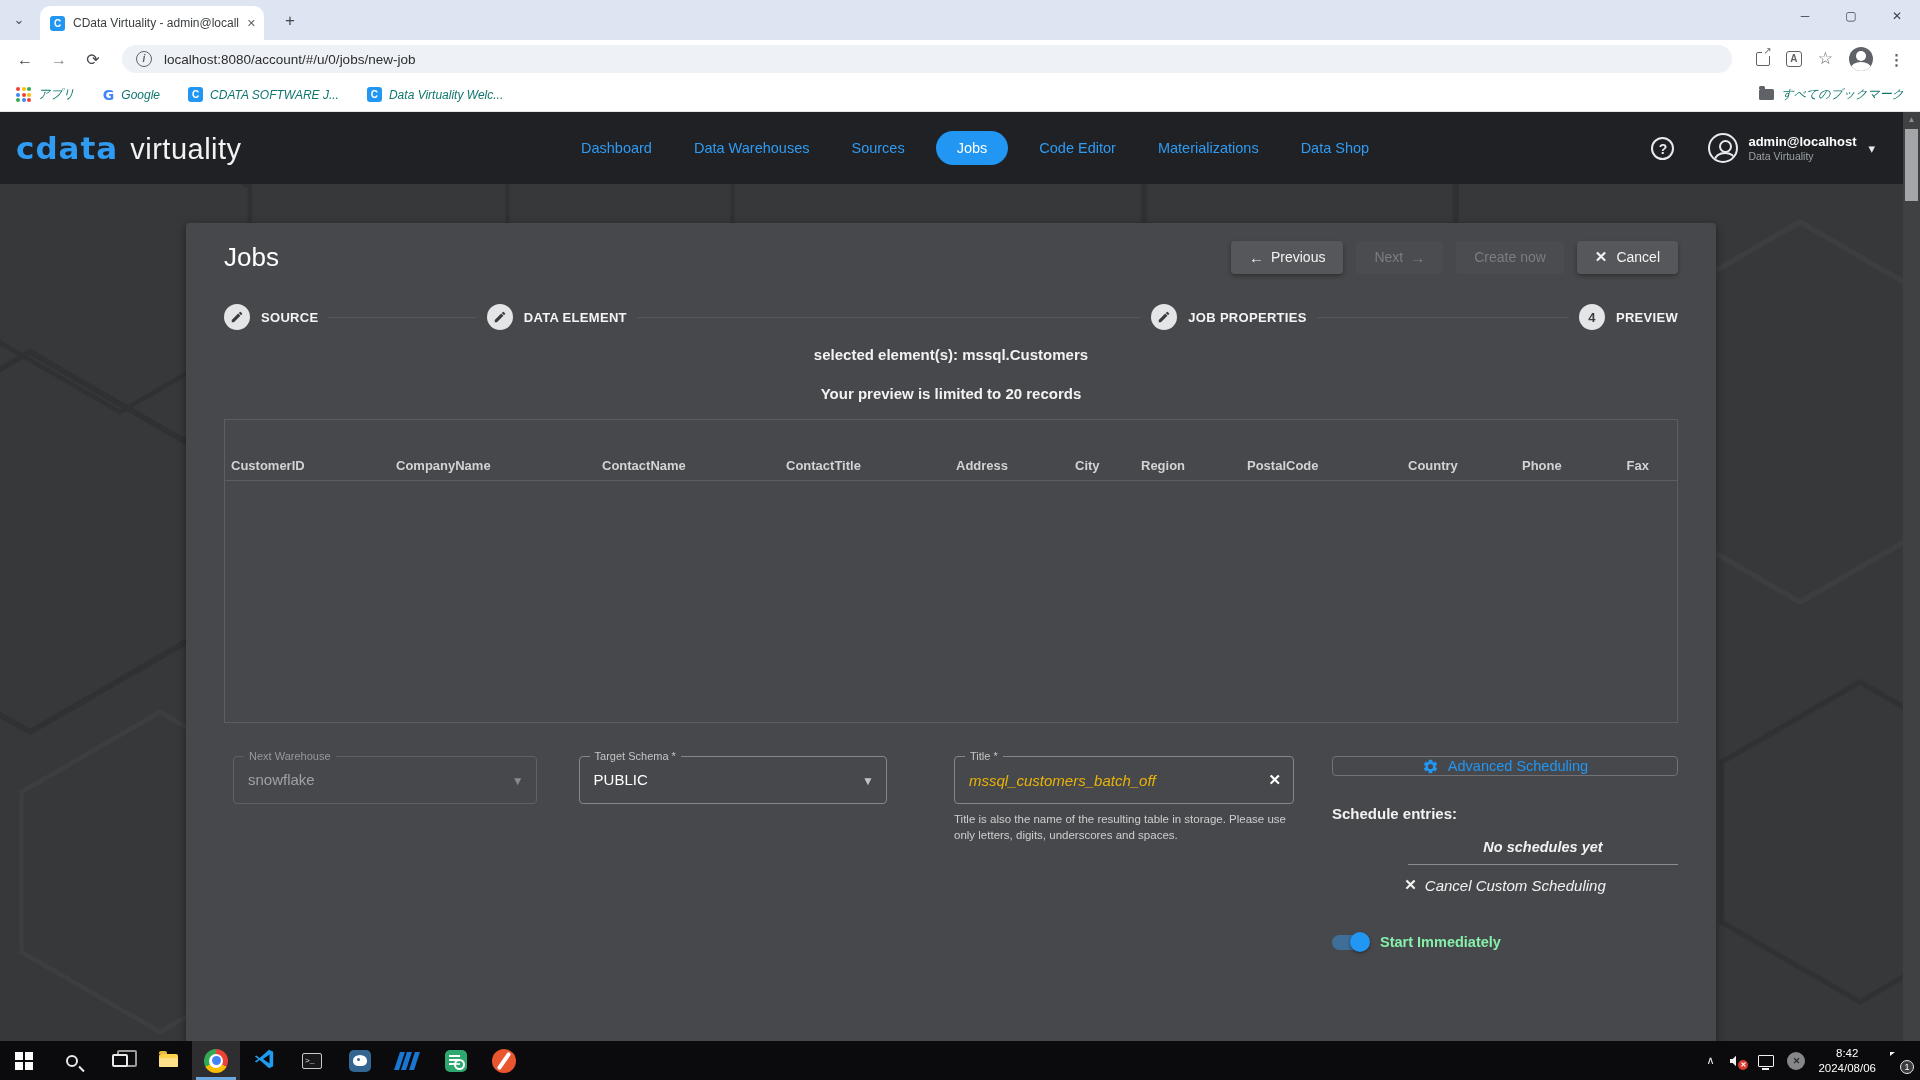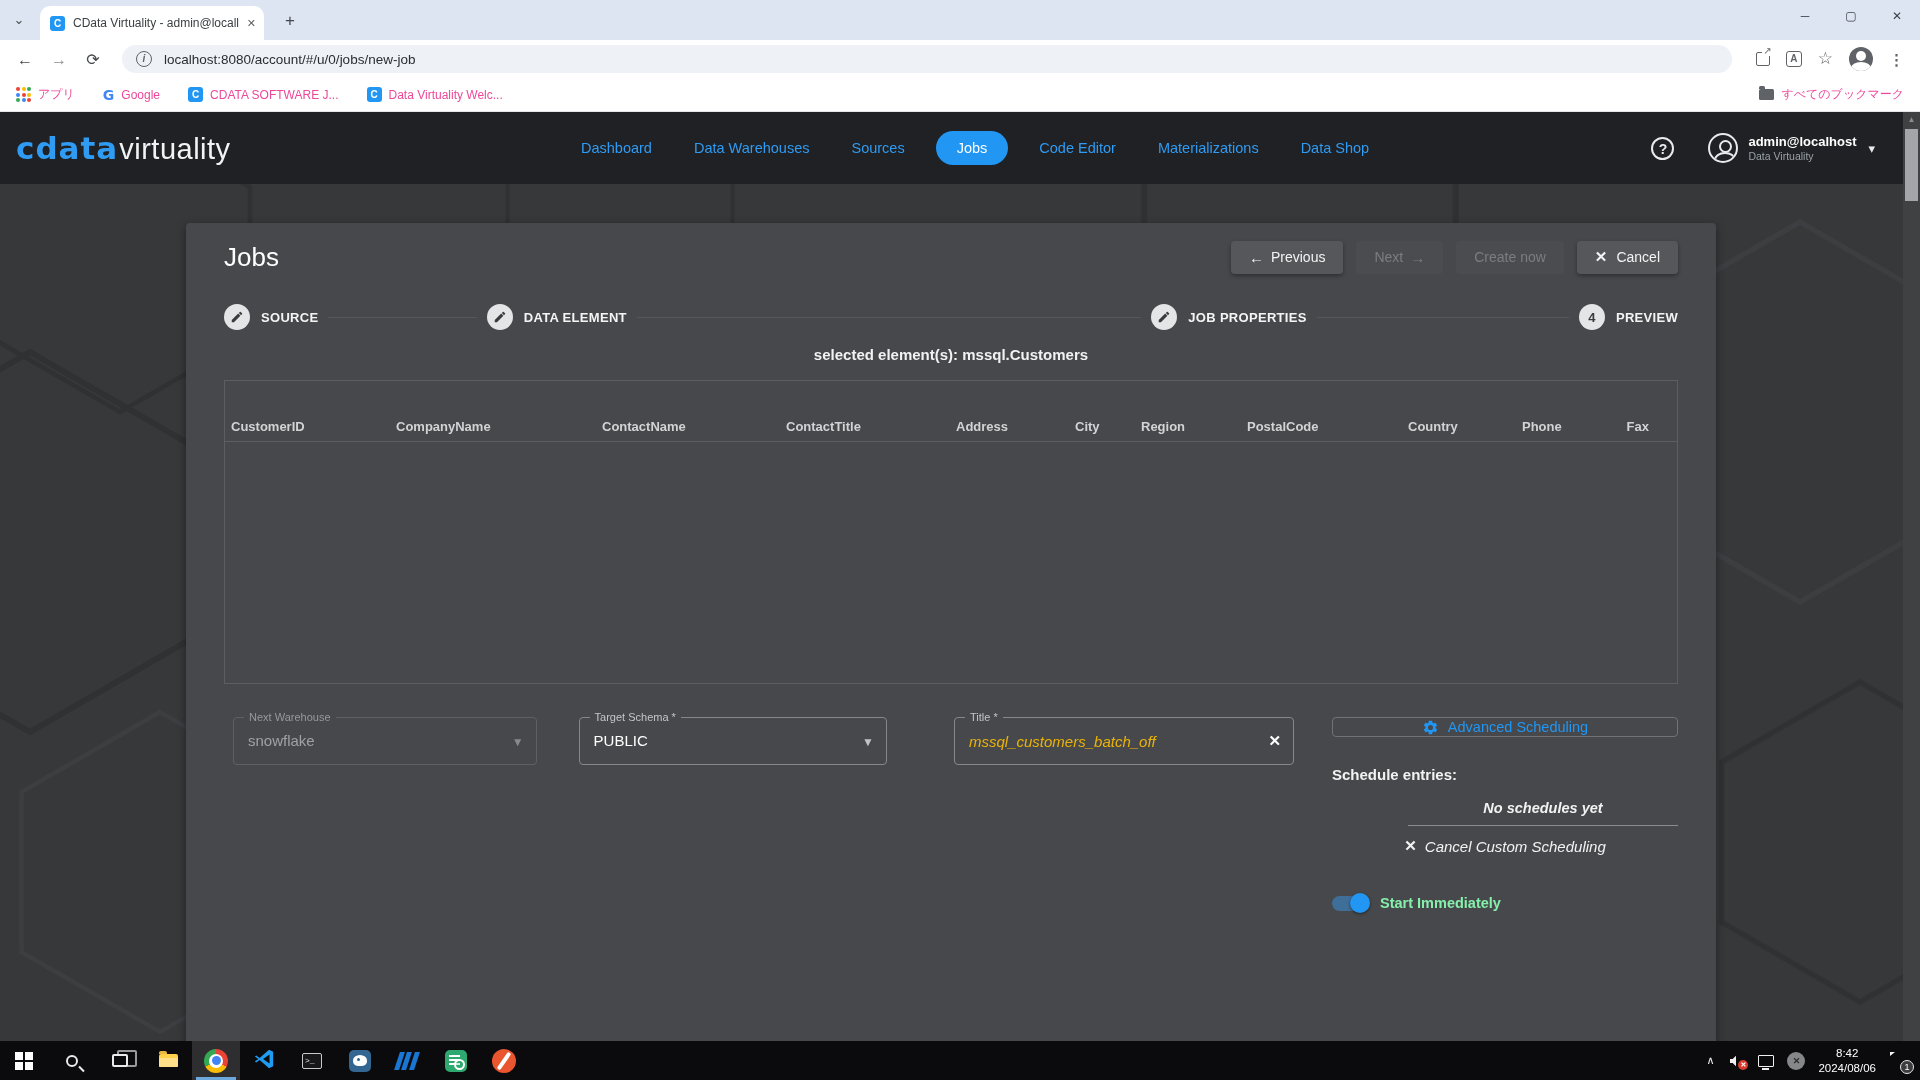--- a/index.html
+++ b/index.html
@@ -40,37 +40,37 @@
     font-weight:bold; text-align:center; line-height:14px; color:#5f6368; }
   .ic-star { font-size:17px; line-height:16px; }
   .ic-avatar { width:24px; height:24px; border-radius:50%; background:#5f6368; position:relative; overflow:hidden; }
   .ic-avatar::before { content:""; position:absolute; left:7px; top:4px; width:10px; height:10px; border-radius:50%; background:#fff; }
   .ic-avatar::after { content:""; position:absolute; left:2px; top:15px; width:20px; height:12px; border-radius:50%; background:#fff; }
   .ic-kebab { font-size:15px; line-height:15px; font-weight:bold; }
 
   .bookmarks { position:absolute; left:0; top:78px; width:1920px; height:34px; background:#ffffff;
     border-bottom:1px solid #e4e6ea; display:flex; align-items:center; padding:0 16px; }
   .bm { display:flex; align-items:center; margin-right:28px; cursor:pointer; }
-  .bm-label { font-size:12px; color:#ec4899; margin-left:7px; white-space:nowrap; }
+  .bm-label { font-size:12px; color:#0f766e; margin-left:7px; white-space:nowrap;font-style:italic; }
   .apps-grid { display:grid; grid-template-columns:repeat(3,4px); grid-gap:1.5px; }
   .apps-grid i { width:4px; height:4px; border-radius:50%; display:block; }
   .g-icon { font-size:14px; font-weight:bold; color:#4285f4; font-family:"DejaVu Sans",sans-serif; }
   .bm-spacer { flex:1 1 auto; }
   .folder-icon { width:15px; height:11px; background:#5f6368; border-radius:1.5px; position:relative; }
   .folder-icon::before { content:""; position:absolute; left:0; top:-3px; width:6px; height:3px; background:#5f6368; border-radius:1.5px 1.5px 0 0; }
 
   
   .viewport { position:absolute; left:0; top:112px; width:1920px; height:929px; background:#36383a; overflow:hidden; }
   .hexes { position:absolute; left:0; top:0; pointer-events:none; }
 
   .appnav { position:absolute; left:0; top:0; width:1903px; height:72px; background:#1f2124;
     display:flex; align-items:center; z-index:5; }
   .logo { display:flex; align-items:baseline; margin-left:16px; }
   .logo-primary { font-size:31px; font-weight:bold; color:#2f9bf3; letter-spacing:1px; font-family:"DejaVu Sans",sans-serif; }
-  .logo-secondary { font-size:29px; font-weight:300; color:#f2f3f4; margin-left:1px; letter-spacing:0.5px; }
+  .logo-secondary { font-size:29px; font-weight:300; color:#f2f3f4; margin-left:12px; letter-spacing:0.5px; }
   .navitems { position:absolute; left:560px; top:0; height:72px; display:flex; align-items:center; }
   .navitem { color:#2f9bf3; font-size:14.5px; margin:0 21px; cursor:pointer; white-space:nowrap; }
   .navitem.active { background:#2196f3; color:#ffffff; border-radius:18px; padding:9px 21px; margin:0 10px; }
   .appnav-right { position:absolute; right:28px; top:0; height:72px; display:flex; align-items:center; }
   .help-icon { width:23px; height:23px; border:2px solid #e8eaed; border-radius:50%; color:#e8eaed;
     font-size:14px; font-weight:bold; text-align:center; line-height:21px; cursor:pointer; margin-right:34px; }
   .acct { display:flex; align-items:center; cursor:pointer; }
   .acct-avatar { width:30px; height:30px; border:2px solid #e8eaed; border-radius:50%; position:relative; overflow:hidden; margin-right:10px; }
   .acct-avatar::before { content:""; position:absolute; left:9px; top:5px; width:9px; height:9px; border-radius:50%; border:2px solid #e8eaed; }
   .acct-avatar::after { content:""; position:absolute; left:4px; top:17px; width:18px; height:12px; border-radius:50%; border:2px solid #e8eaed; }
@@ -367,20 +367,21 @@
         <div class="conn c3"></div>
         <div class="step">
           <span class="step-circle">
             <span class="step-num">4</span>
           </span>
           <span class="step-label">PREVIEW</span>
         </div>
       </div>
 
       <div class="h-sub">selected element(s): mssql.Customers</div>
+      <div class="h-note">Your preview is limited to 20 records</div>
 
       <div class="ptable">
         <div class="ptable-head">
           <span class="th">CustomerID</span>
           <span class="th">CompanyName</span>
           <span class="th">ContactName</span>
           <span class="th">ContactTitle</span>
           <span class="th">Address</span>
           <span class="th">City</span>
           <span class="th">Region</span>
@@ -402,20 +403,21 @@
           <span class="fld-label">Target Schema *</span>
           <div class="fld-value">PUBLIC</div>
           <span class="fld-caret">▼</span>
         </div>
         <div class="f3w">
           <div class="fld" style="width:340px;">
             <span class="fld-label">Title *</span>
             <input type="text" value="mssql_customers_batch_off" style="">
             <span class="fld-clear">✕</span>
           </div>
+          <div class="helper">Title is also the name of the resulting table in storage. Please use only letters, digits, underscores and spaces.</div>
         </div>
 
         <div class="schedcol">
           <div class="adv-btn">
             <svg viewBox="0 0 24 24">
                 <path d="M19.14 12.94c.04-.3.06-.61.06-.94 0-.32-.02-.64-.07-.94l2.03-1.58a.49.49 0 0 0 .12-.61l-1.92-3.32a.49.49 0 0 0-.59-.22l-2.39.96a7.03 7.03 0 0 0-1.62-.94l-.36-2.54a.48.48 0 0 0-.48-.41h-3.84a.48.48 0 0 0-.47.41l-.36 2.54c-.59.24-1.13.57-1.62.94l-2.39-.96a.49.49 0 0 0-.59.22L2.74 8.87c-.12.21-.08.47.12.61l2.03 1.58c-.05.3-.09.63-.09.94s.02.64.07.94l-2.03 1.58a.49.49 0 0 0-.12.61l1.92 3.32c.12.22.37.29.59.22l2.39-.96c.5.38 1.03.7 1.62.94l.36 2.54c.05.24.24.41.48.41h3.84c.24 0 .44-.17.47-.41l.36-2.54c.59-.24 1.13-.56 1.62-.94l2.39.96c.22.08.47 0 .59-.22l1.92-3.32a.49.49 0 0 0-.12-.61l-2.01-1.58zM12 15.6A3.6 3.6 0 1 1 12 8.4a3.6 3.6 0 0 1 0 7.2z"></path>
               </svg>
             <span class="adv-label">Advanced Scheduling</span>
           </div>
           <div class="sched-entries">Schedule entries:</div>

